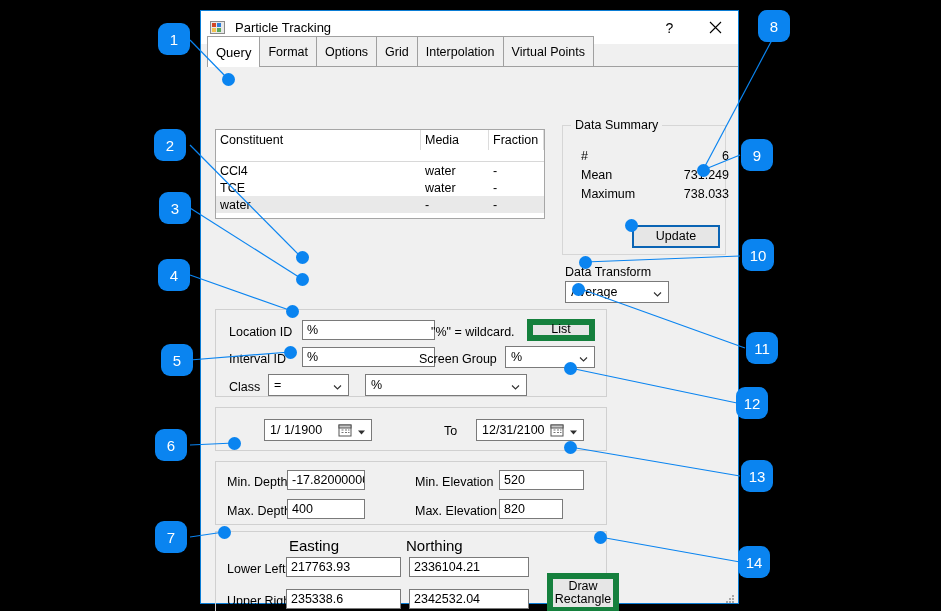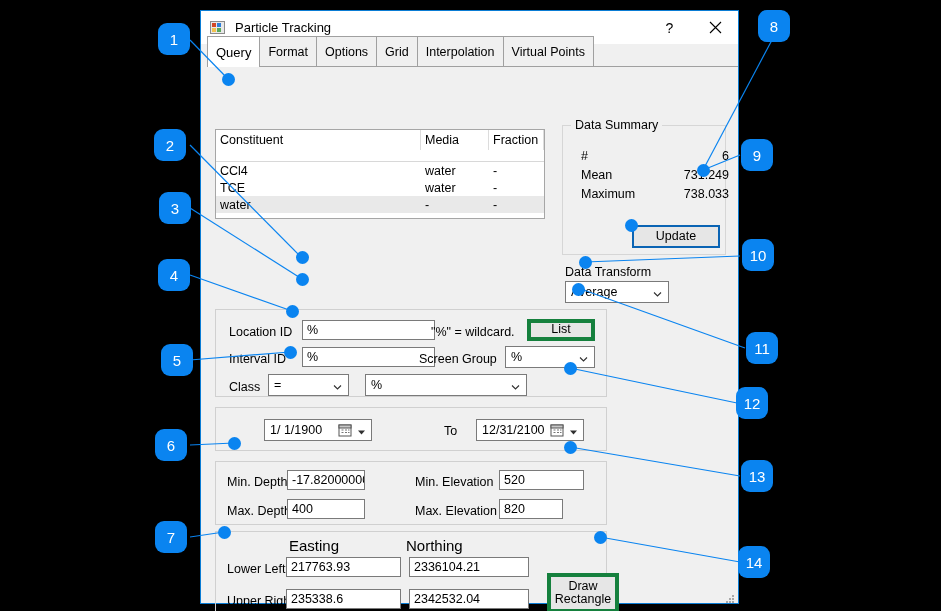--- a/index.html
+++ b/index.html
@@ -139,21 +139,21 @@
   .col-media { width: 68px; }
   .col-frac  { width: 55px; }
 
   
   #datasummary { left: 361px; top: 58px; width: 164px; height: 130px; }
   .ds-rows { position:absolute; left: 18px; top: 20px; }
   .ds-row { display:flex; height: 19px; align-items:center; font-size: 12.5px; color:#000; }
   .ds-key { width: 78px; }
   .ds-val { width: 70px; text-align: right; }
   .btn {
-    border: 4px solid #15803d;
+    border: 6px solid #15803d;
     background: #e6e6e6;
     font-size: 12.5px; color:#000;
     display:flex; align-items:center; justify-content:center;
     font-family:"Liberation Sans", sans-serif;
     text-align:center; line-height:1.05;
   }
   .btn.focus { border: 2px solid #0a64b4; }
   #update-button { position:absolute; left: 69px; top: 99px; width: 88px; height: 23px; }
 
   

